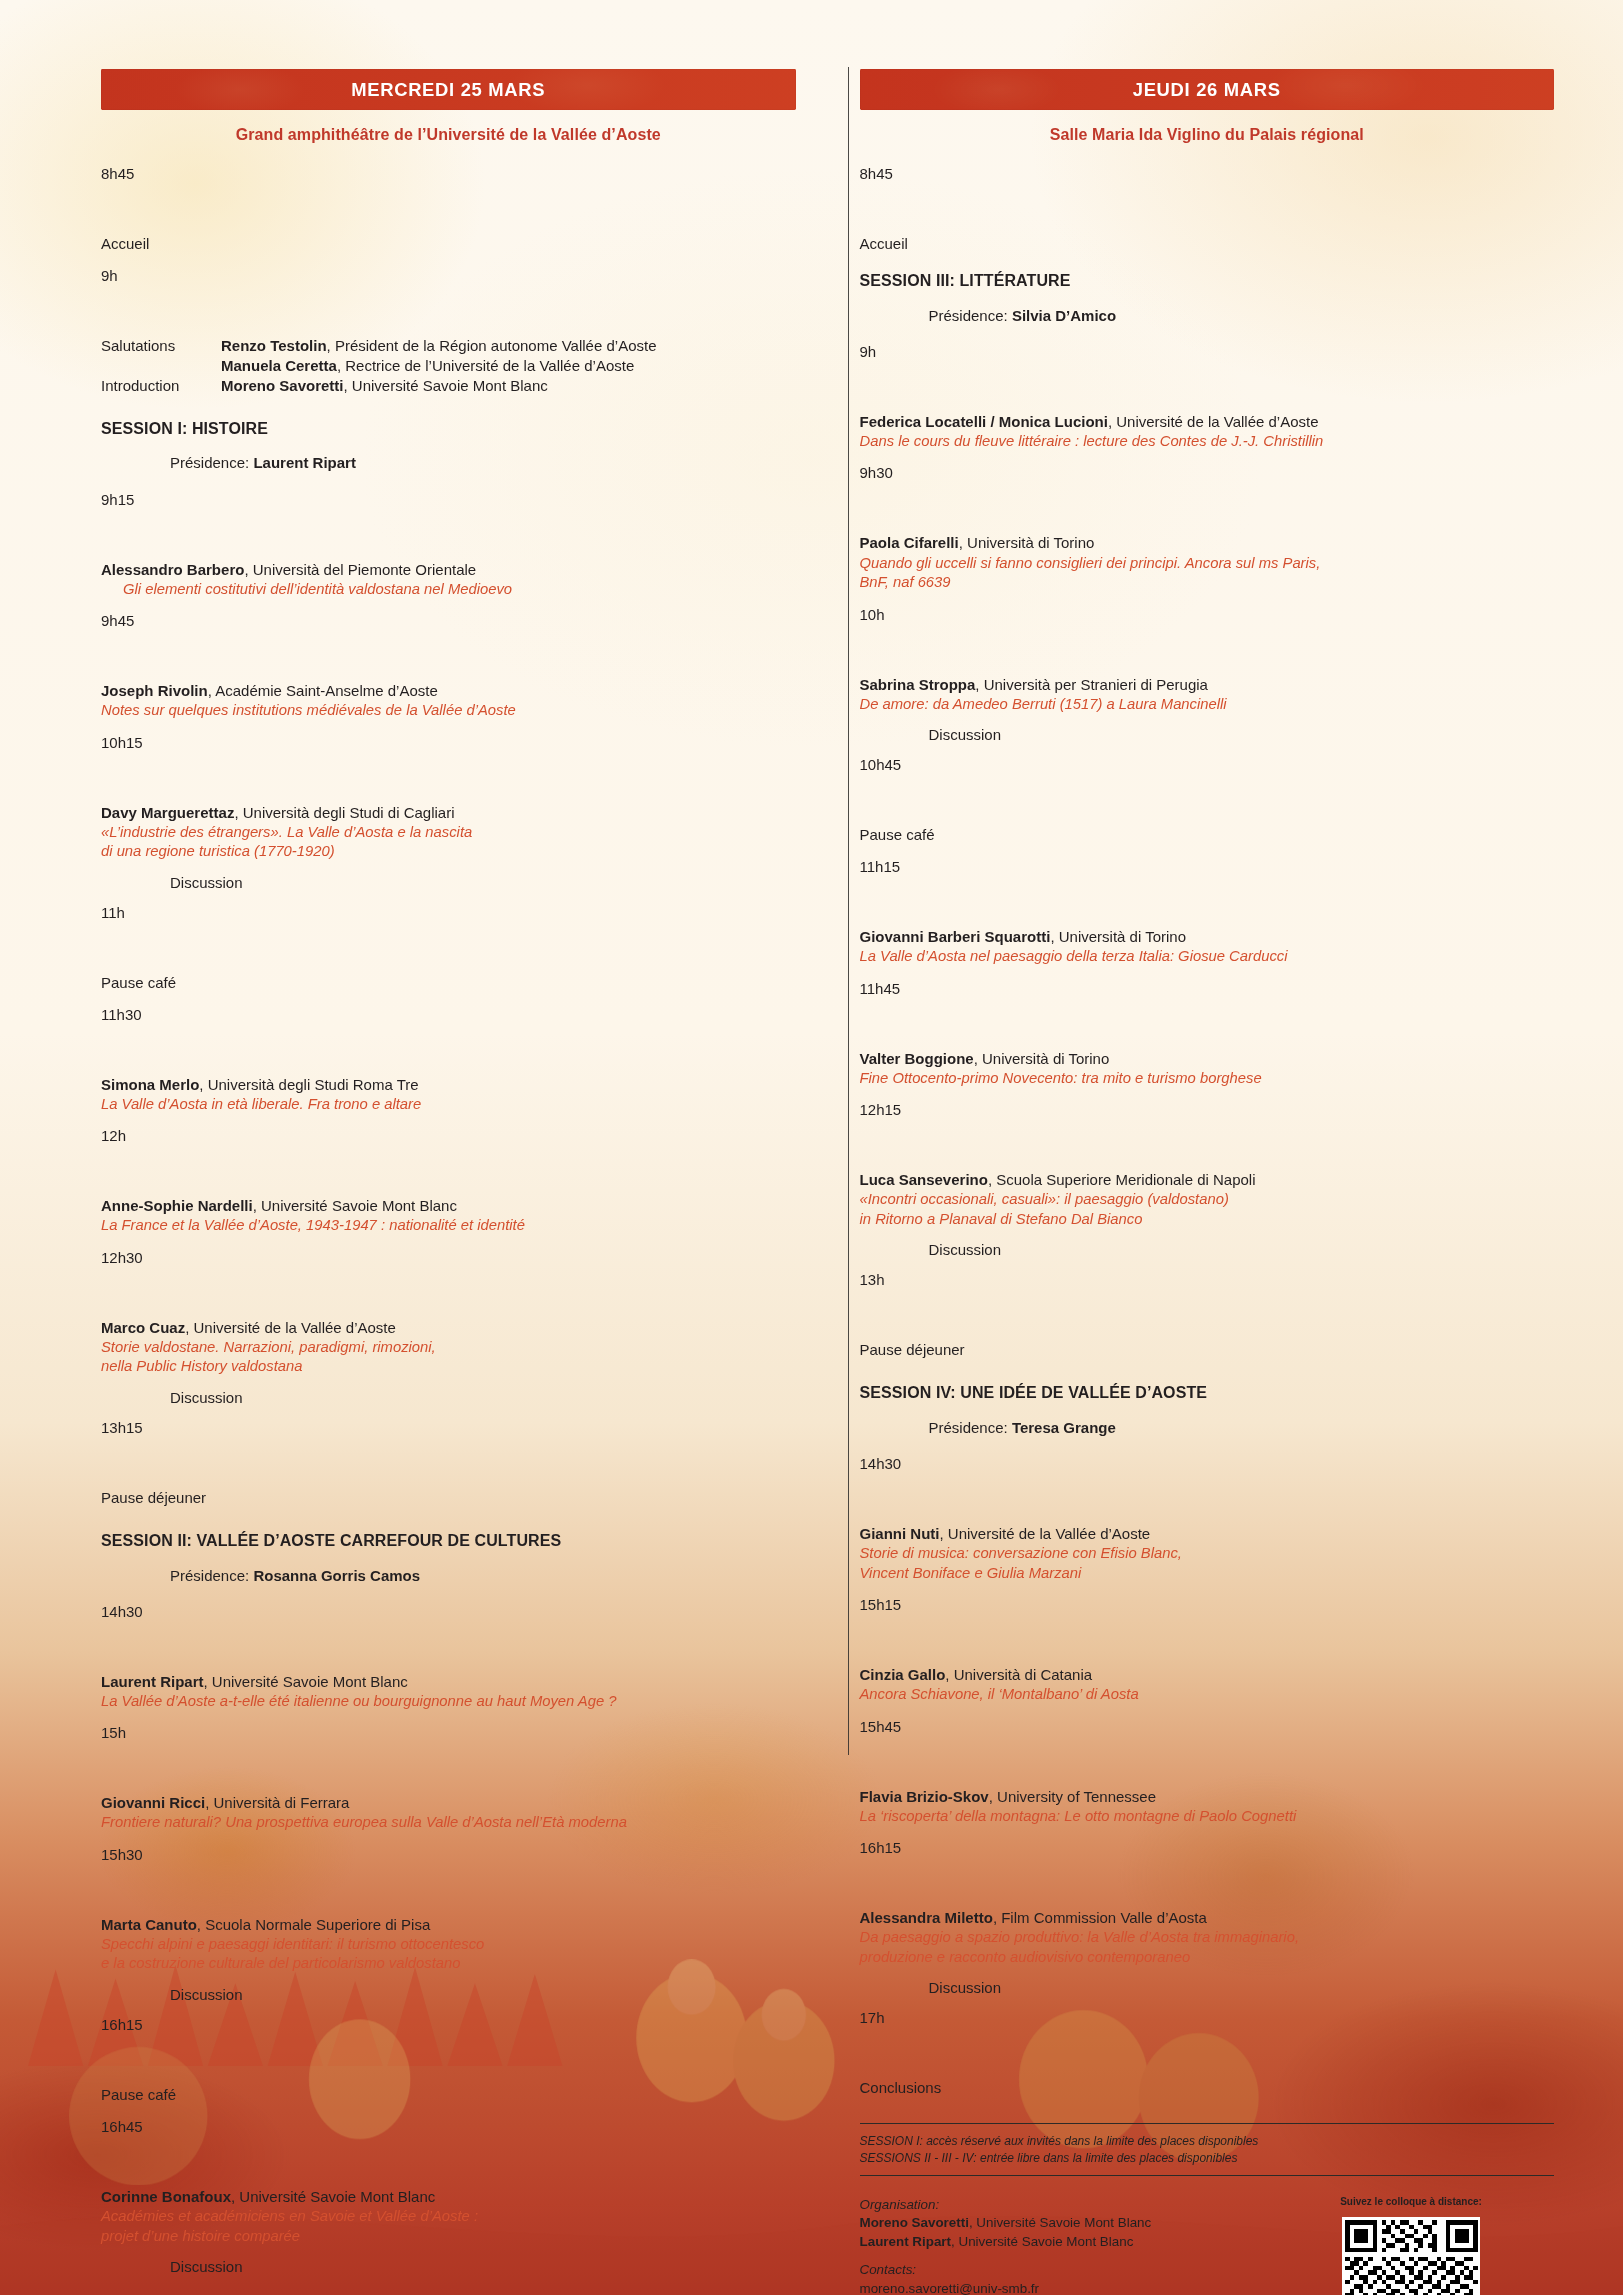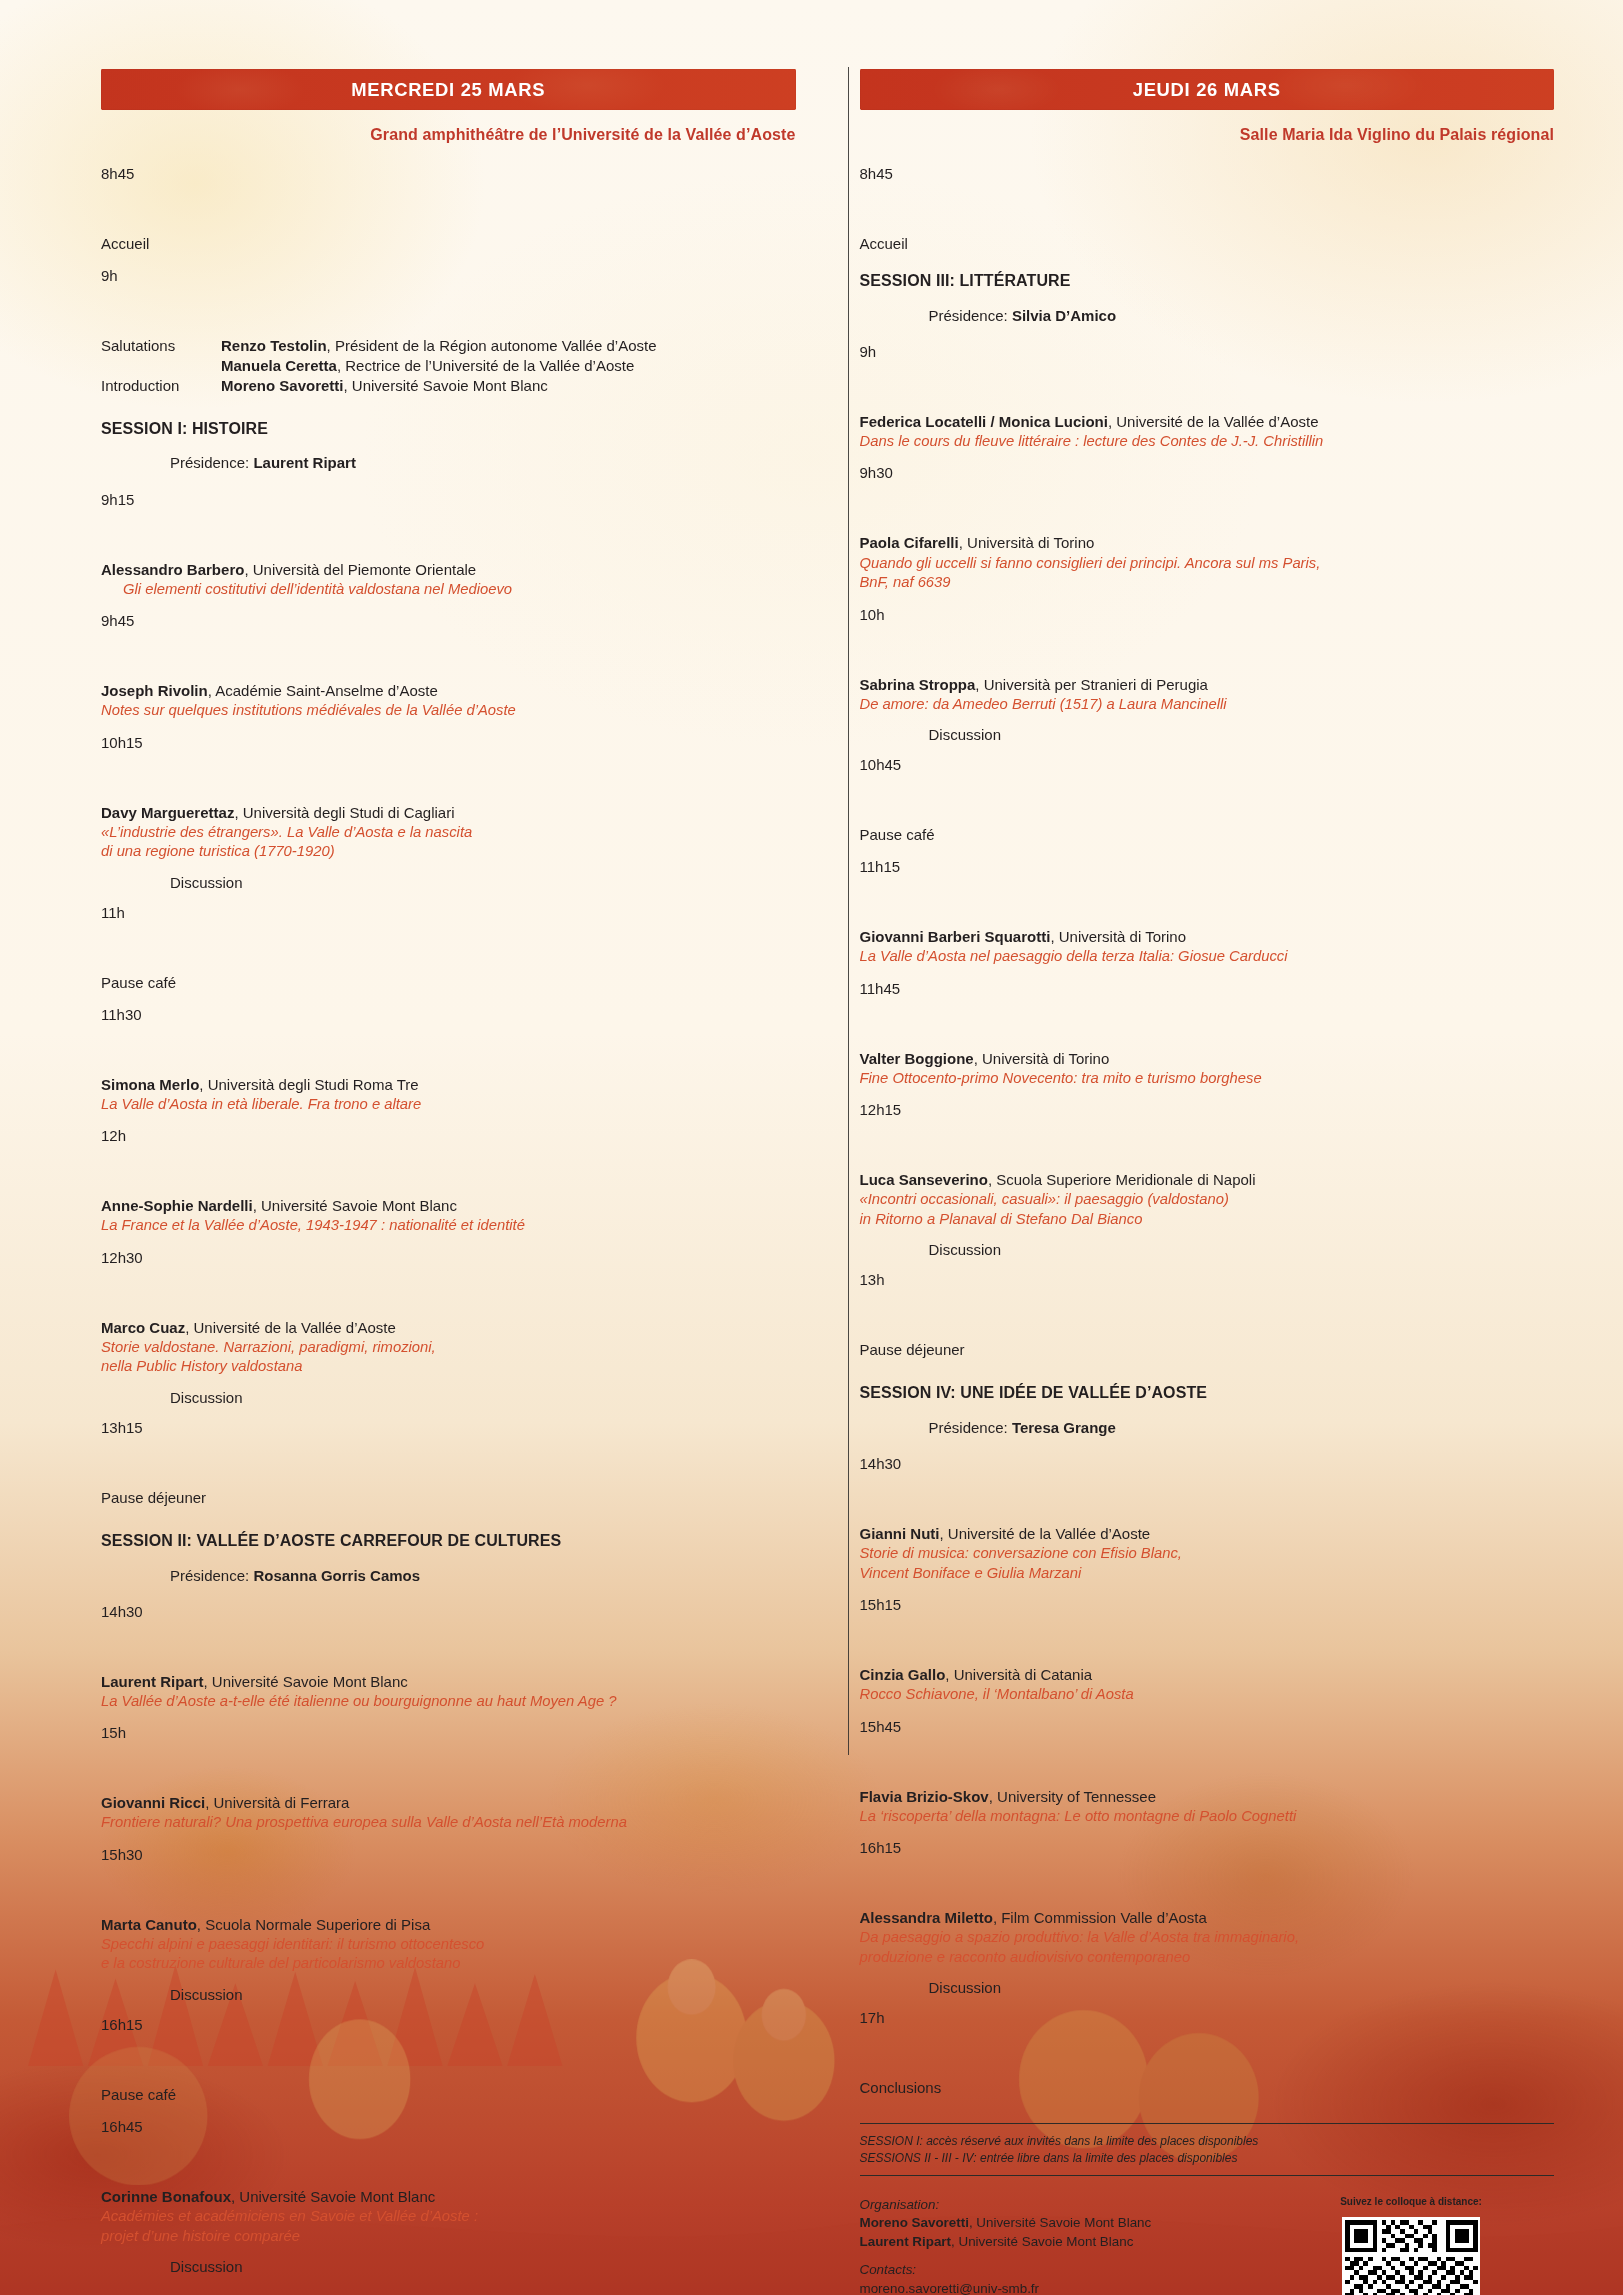--- a/index.html
+++ b/index.html
@@ -59,21 +59,21 @@
       radial-gradient(ellipse 92px 37px at 20% 50%, rgba(250,230,170,.9), rgba(250,230,170,0) 70%),
       radial-gradient(ellipse 111px 42px at 70% 40%, rgba(248,226,160,.9), rgba(248,226,160,0) 70%),
       linear-gradient(90deg,#c6361f,#d04824);
     display:flex;align-items:center;justify-content:center;
     box-shadow:0 0 0 0.5px rgba(0,0,0,.05) inset;
   }
   .daybar span{
     color:#ffffff;font-weight:bold;font-size:18.4px;letter-spacing:0.7px;
   }
   .venue{
-    text-align:right;font-weight:bold;font-size:16px;color:#c0392b;
+    text-align:center;font-weight:bold;font-size:16px;color:#c0392b;
     margin:15.7px 0 20px 0;letter-spacing:0.1px;
   }
 
   .row{display:flex;margin-bottom:12px;flex-direction:column;}
   .time{width:69px;flex:0 0 69px;font-size:15px;color:#231f20;padding-top:0.9px;}
   .body{flex:1;font-size:15px;line-height:1.34;}
   .body .name{font-weight:bold;}
   .body .aff{font-weight:normal;}
   .title-it{color:#d4502f;font-style:italic;font-size:14.8px;line-height:1.32;}
   .plain{color:#231f20;}
@@ -386,21 +386,21 @@
           <div><span class="name">Gianni Nuti</span><span class="aff">, Université de la Vallée d’Aoste</span></div>
           <div class="title-it">Storie di musica: conversazione con Efisio Blanc,</div>
           <div class="title-it">Vincent Boniface e Giulia Marzani</div>
         </div>
       </div>
 
       <div class="row">
         <div class="time">15h15</div>
         <div class="body">
           <div><span class="name">Cinzia Gallo</span><span class="aff">, Università di Catania</span></div>
-          <div class="title-it">Rocco Schiavone, il ‘Montalbano’ di Aosta</div>
+          <div class="title-it">Ancora Schiavone, il ‘Montalbano’ di Aosta</div>
         </div>
       </div>
 
       <div class="row">
         <div class="time">15h45</div>
         <div class="body">
           <div><span class="name">Flavia Brizio-Skov</span><span class="aff">, University of Tennessee</span></div>
           <div class="title-it">La ‘riscoperta’ della montagna: Le otto montagne di Paolo Cognetti</div>
         </div>
       </div>

